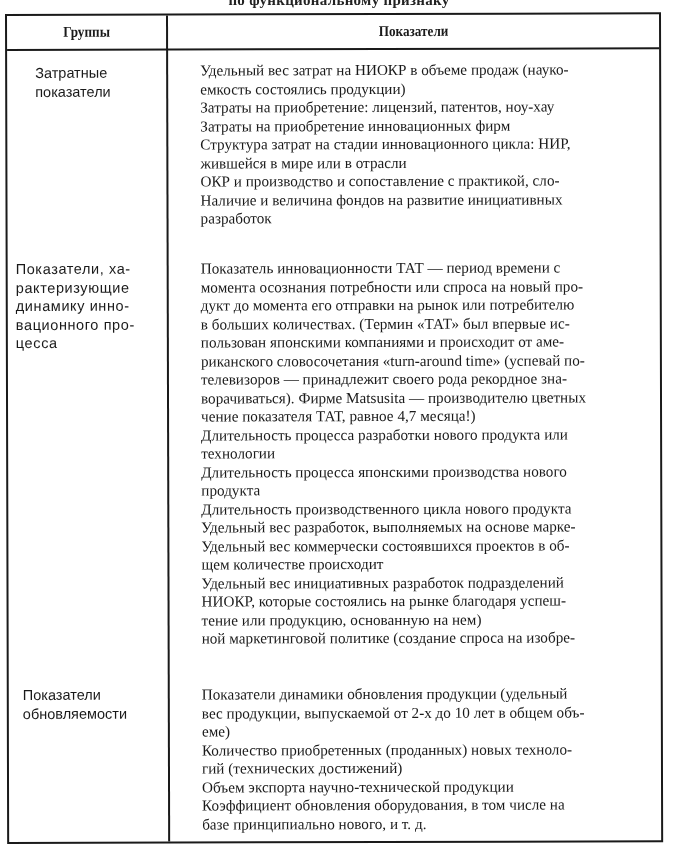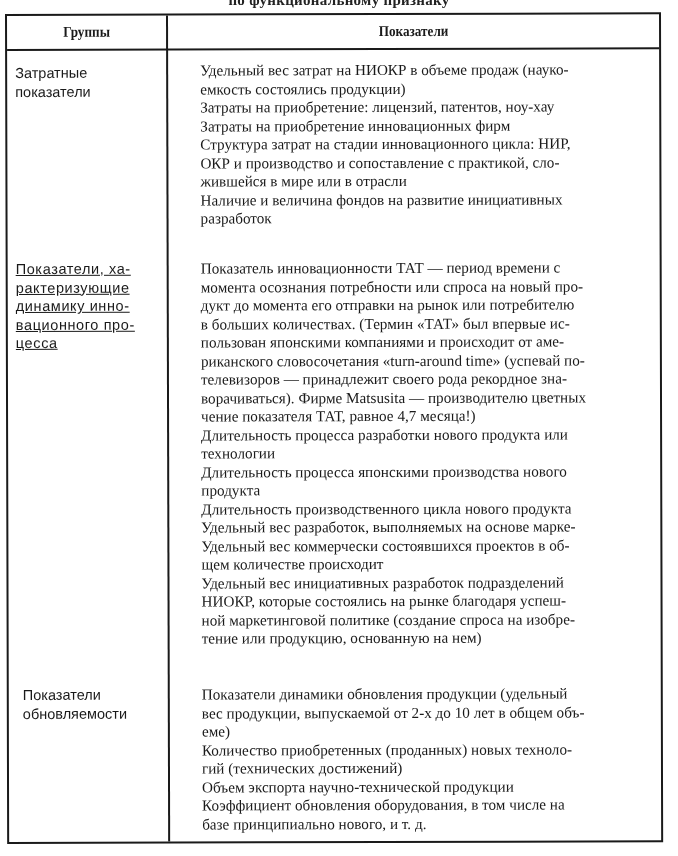--- a/index.html
+++ b/index.html
@@ -87,23 +87,23 @@
     width: 460px;
     font-family: "Liberation Serif", "DejaVu Serif", serif;
     font-size: 15.2px;
     line-height: 18.5px;
     color: #1a1a1a;
   }
   .indicator-line {
     display: block;
     white-space: nowrap;
   }
-  .row1-group { top: 48px; }
+  .row1-group { top: 48px; margin-left: 20px; }
   .row1-ind { top: 46px; }
-  .row2-group { top: 244px; text-decoration: underline; }
+  .row2-group { top: 244px; }
   .row2-ind { top: 244px; }
   .row3-group { top: 670px; left: 14px; }
   .row3-ind { top: 670px; }
 </style>
 </head>
 <body>
 
 <div class="caption">по функциональному признаку</div>
 
 <div class="table-wrap">
@@ -116,22 +116,22 @@
   <div class="group-label row1-group">
     <span class="indicator-line">Затратные</span>
     <span class="indicator-line">показатели</span>
   </div>
   <div class="indicators row1-ind" id="ind0">
       <span class="indicator-line">Удельный вес затрат на НИОКР в объеме продаж (науко-</span>
       <span class="indicator-line">емкость состоялись продукции)</span>
       <span class="indicator-line">Затраты на приобретение: лицензий, патентов, ноу-хау</span>
       <span class="indicator-line">Затраты на приобретение инновационных фирм</span>
       <span class="indicator-line">Структура затрат на стадии инновационного цикла: НИР,</span>
+      <span class="indicator-line">жившейся в мире или в отрасли</span>
       <span class="indicator-line">ОКР и производство и сопоставление с практикой, сло-</span>
-      <span class="indicator-line">жившейся в мире или в отрасли</span>
       <span class="indicator-line">Наличие и величина фондов на развитие инициативных</span>
       <span class="indicator-line">разработок</span>
     </div>
 
   <div class="group-label justify row2-group">
     <span class="indicator-line">Показатели, ха-</span>
     <span class="indicator-line">рактеризующие</span>
     <span class="indicator-line">динамику инно-</span>
     <span class="indicator-line">вационного про-</span>
     <span class="indicator-line">цесса</span>
@@ -149,22 +149,22 @@
       <span class="indicator-line">Длительность процесса разработки нового продукта или</span>
       <span class="indicator-line">технологии</span>
       <span class="indicator-line">Длительность процесса японскими производства нового</span>
       <span class="indicator-line">продукта</span>
       <span class="indicator-line">Длительность производственного цикла нового продукта</span>
       <span class="indicator-line">Удельный вес разработок, выполняемых на основе марке-</span>
       <span class="indicator-line">Удельный вес коммерчески состоявшихся проектов в об-</span>
       <span class="indicator-line">щем количестве происходит</span>
       <span class="indicator-line">Удельный вес инициативных разработок подразделений</span>
       <span class="indicator-line">НИОКР, которые состоялись на рынке благодаря успеш-</span>
+      <span class="indicator-line">тение или продукцию, основанную на нем)</span>
       <span class="indicator-line">ной маркетинговой политике (создание спроса на изобре-</span>
-      <span class="indicator-line">тение или продукцию, основанную на нем)</span>
     </div>
 
   <div class="group-label row3-group">
     <span class="indicator-line">Показатели</span>
     <span class="indicator-line">обновляемости</span>
   </div>
   <div class="indicators row3-ind" id="ind2">
       <span class="indicator-line">Показатели динамики обновления продукции (удельный</span>
       <span class="indicator-line">вес продукции, выпускаемой от 2-х до 10 лет в общем объ-</span>
       <span class="indicator-line">еме)</span>

